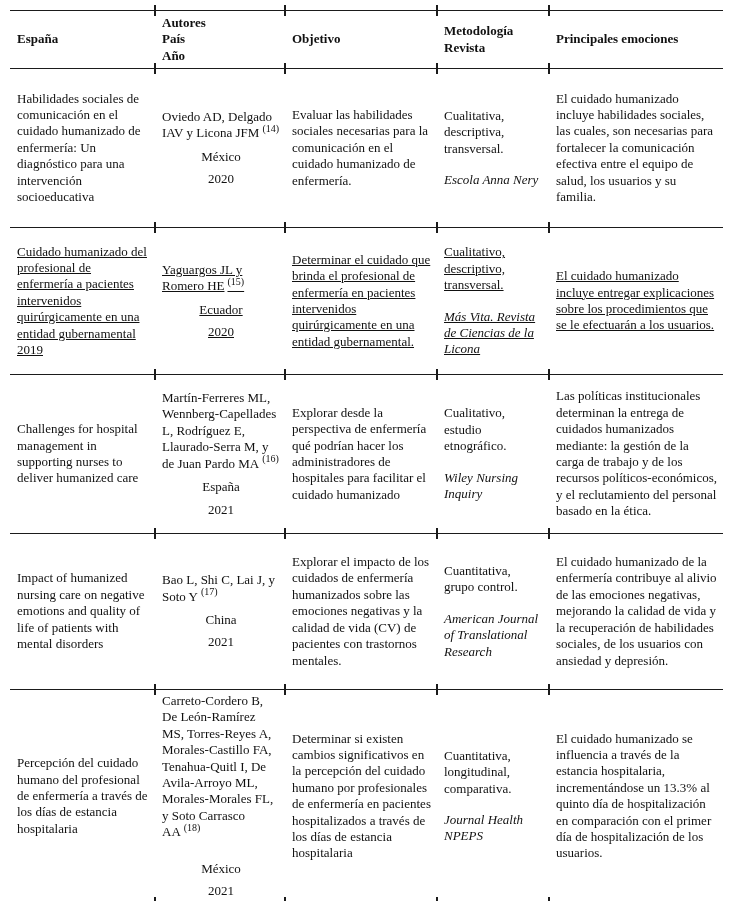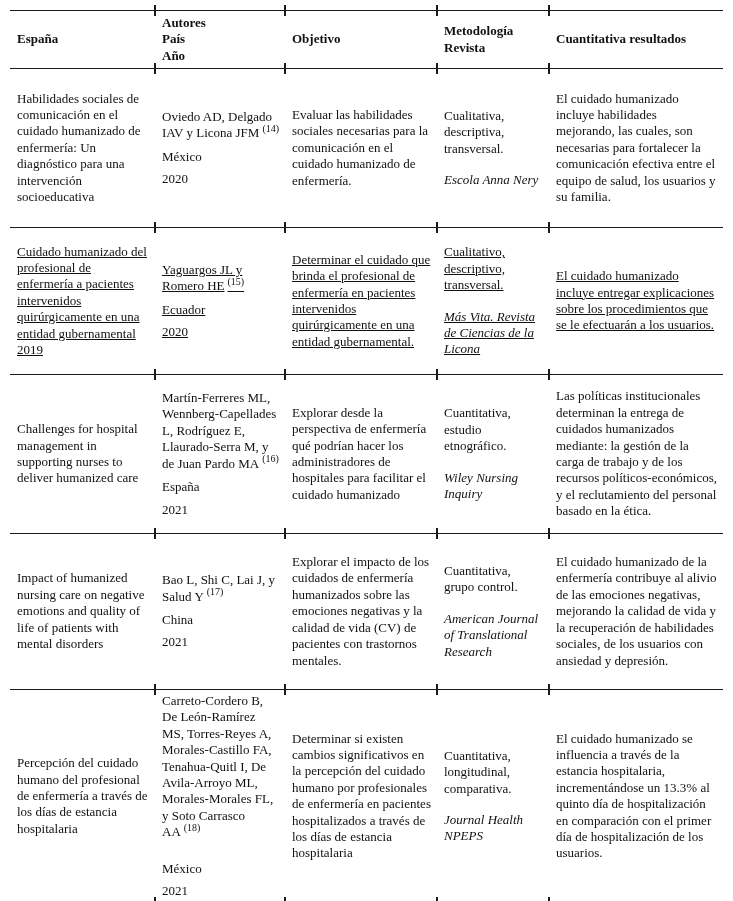--- a/index.html
+++ b/index.html
@@ -66,22 +66,22 @@
     background: #1b1b1b;
   }
 
   tr.header-row { height: 58px; }
   tr.row-1 { height: 159px; }
   tr.row-2 { height: 147px; text-decoration: underline; }
   tr.row-3 { height: 159px; }
   tr.row-4 { height: 156px; }
   tr.row-5 { height: 199px; }
 
-  .pais { margin-top: 7px; }
-  .anio { margin-top: 6px; }
+  .pais { margin-top: 7px; text-align: center; }
+  .anio { margin-top: 6px; text-align: center; }
   tr.row-5 .pais { margin-top: 20px; }
   .revista {
     font-style: italic;
     margin-top: 15px;
   }
   sup.ref {
     font-size: 10px;
     margin-left: 3px;
     line-height: 0;
   }
@@ -104,37 +104,37 @@
         <th>
           <div>Autores</div>
           <div>País</div>
           <div>Año</div>
         </th>
         <th>Objetivo</th>
         <th>
           <div>Metodología</div>
           <div>Revista</div>
         </th>
-        <th>Cuantitativa resultados</th>
+        <th>Principales emociones</th>
       </tr>
     </thead>
     <tbody>
       <tr class="row-1">
         <td>Habilidades sociales de comunicación en el cuidado humanizado de enfermería: Un diagnóstico para una intervención socioeducativa</td>
         <td>
           <div><span>Oviedo AD, Delgado IAV y Licona JFM</span><sup class="ref">(14)</sup></div>
           <div class="pais">México</div>
           <div class="anio">2020</div>
         </td>
         <td>Evaluar las habilidades sociales necesarias para la comunicación en el cuidado humanizado de enfermería.</td>
         <td>
           <div>Cualitativa, descriptiva, transversal.</div>
           <div class="revista">Escola Anna Nery</div>
         </td>
-        <td>El cuidado humanizado incluye habilidades mejorando, las cuales, son necesarias para fortalecer la comunicación efectiva entre el equipo de salud, los usuarios y su familia.</td>
+        <td>El cuidado humanizado incluye habilidades sociales, las cuales, son necesarias para fortalecer la comunicación efectiva entre el equipo de salud, los usuarios y su familia.</td>
       </tr>
       <tr class="row-2">
         <td>Cuidado humanizado del profesional de enfermería a pacientes intervenidos quirúrgicamente en una entidad gubernamental 2019</td>
         <td>
           <div><span>Yaguargos JL y Romero HE</span><sup class="ref">(15)</sup></div>
           <div class="pais">Ecuador</div>
           <div class="anio">2020</div>
         </td>
         <td>Determinar el cuidado que brinda el profesional de enfermería en pacientes intervenidos quirúrgicamente en una entidad gubernamental.</td>
         <td>
@@ -145,29 +145,29 @@
       </tr>
       <tr class="row-3">
         <td>Challenges for hospital management in supporting nurses to deliver humanized care</td>
         <td>
           <div><span>Martín-Ferreres ML, Wennberg-Capellades L, Rodríguez E, Llaurado-Serra M, y de Juan Pardo MA</span><sup class="ref">(16)</sup></div>
           <div class="pais">España</div>
           <div class="anio">2021</div>
         </td>
         <td>Explorar desde la perspectiva de enfermería qué podrían hacer los administradores de hospitales para facilitar el cuidado humanizado</td>
         <td>
-          <div>Cuantitativa, estudio etnográfico.</div>
+          <div>Cualitativo, estudio etnográfico.</div>
           <div class="revista">Wiley Nursing Inquiry</div>
         </td>
         <td>Las políticas institucionales determinan la entrega de cuidados humanizados mediante: la gestión de la carga de trabajo y de los recursos políticos-económicos, y el reclutamiento del personal basado en la ética.</td>
       </tr>
       <tr class="row-4">
         <td>Impact of humanized nursing care on negative emotions and quality of life of patients with mental disorders</td>
         <td>
-          <div><span>Bao L, Shi C, Lai J, y Salud Y</span><sup class="ref">(17)</sup></div>
+          <div><span>Bao L, Shi C, Lai J, y Soto Y</span><sup class="ref">(17)</sup></div>
           <div class="pais">China</div>
           <div class="anio">2021</div>
         </td>
         <td>Explorar el impacto de los cuidados de enfermería humanizados sobre las emociones negativas y la calidad de vida (CV) de pacientes con trastornos mentales.</td>
         <td>
           <div>Cuantitativa, grupo control.</div>
           <div class="revista">American Journal of Translational Research</div>
         </td>
         <td>El cuidado humanizado de la enfermería contribuye al alivio de las emociones negativas, mejorando la calidad de vida y la recuperación de habilidades sociales, de los usuarios con ansiedad y depresión.</td>
       </tr>

